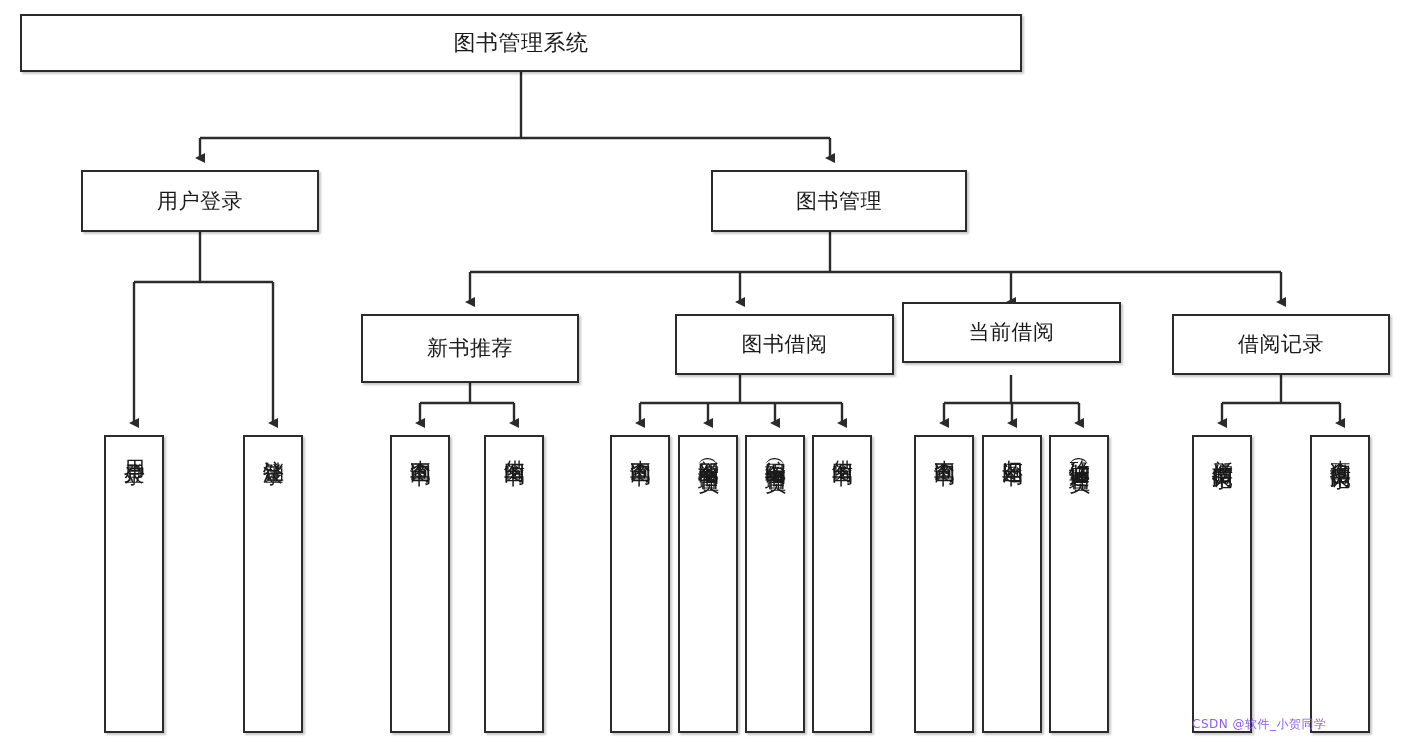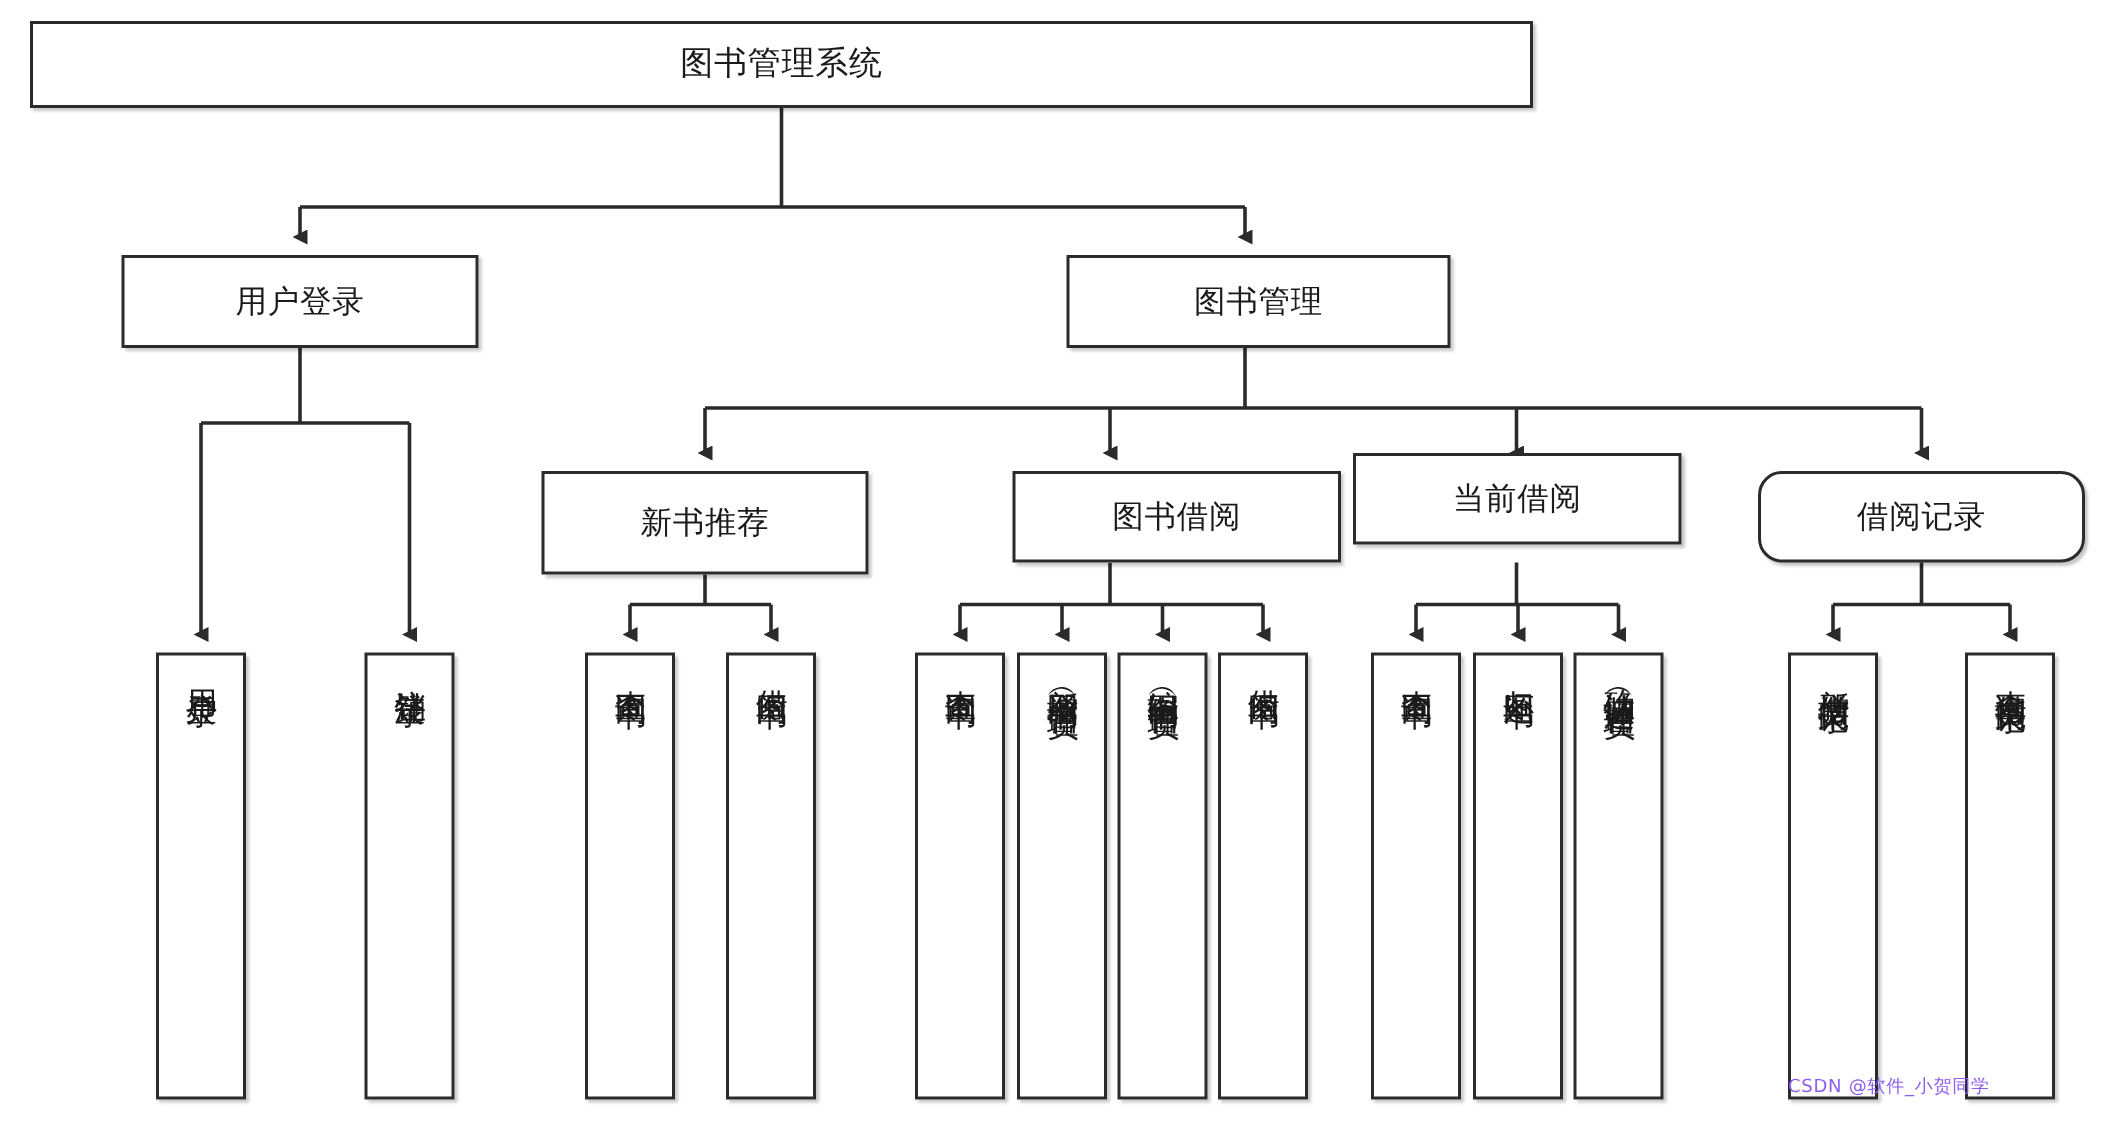--- a/index.html
+++ b/index.html
@@ -136,21 +136,21 @@
 
   <div class="node horiz" style="left:361px; top:314px; width:218px; height:69px;">
     <span class="label">新书推荐</span>
   </div>
   <div class="node horiz" style="left:631px; top:314px; width:219px; height:61px;margin-left:44px;">
     <span class="label">图书借阅</span>
   </div>
   <div class="node horiz" style="left:902px; top:302px; width:219px; height:61px;">
     <span class="label">当前借阅</span>
   </div>
-  <div class="node horiz" style="left:1172px; top:314px; width:218px; height:61px;border-radius:16px;">
+  <div class="node horiz" style="left:1172px; top:314px; width:218px; height:61px;">
     <span class="label">借阅记录</span>
   </div>
 
   <div class="node vert" style="left:104px; top:435px; width:60px; height:298px;">
     <span class="label">用户登录</span>
   </div>
   <div class="node vert" style="left:243px; top:435px; width:60px; height:298px;">
     <span class="label">注销登录</span>
   </div>
 

